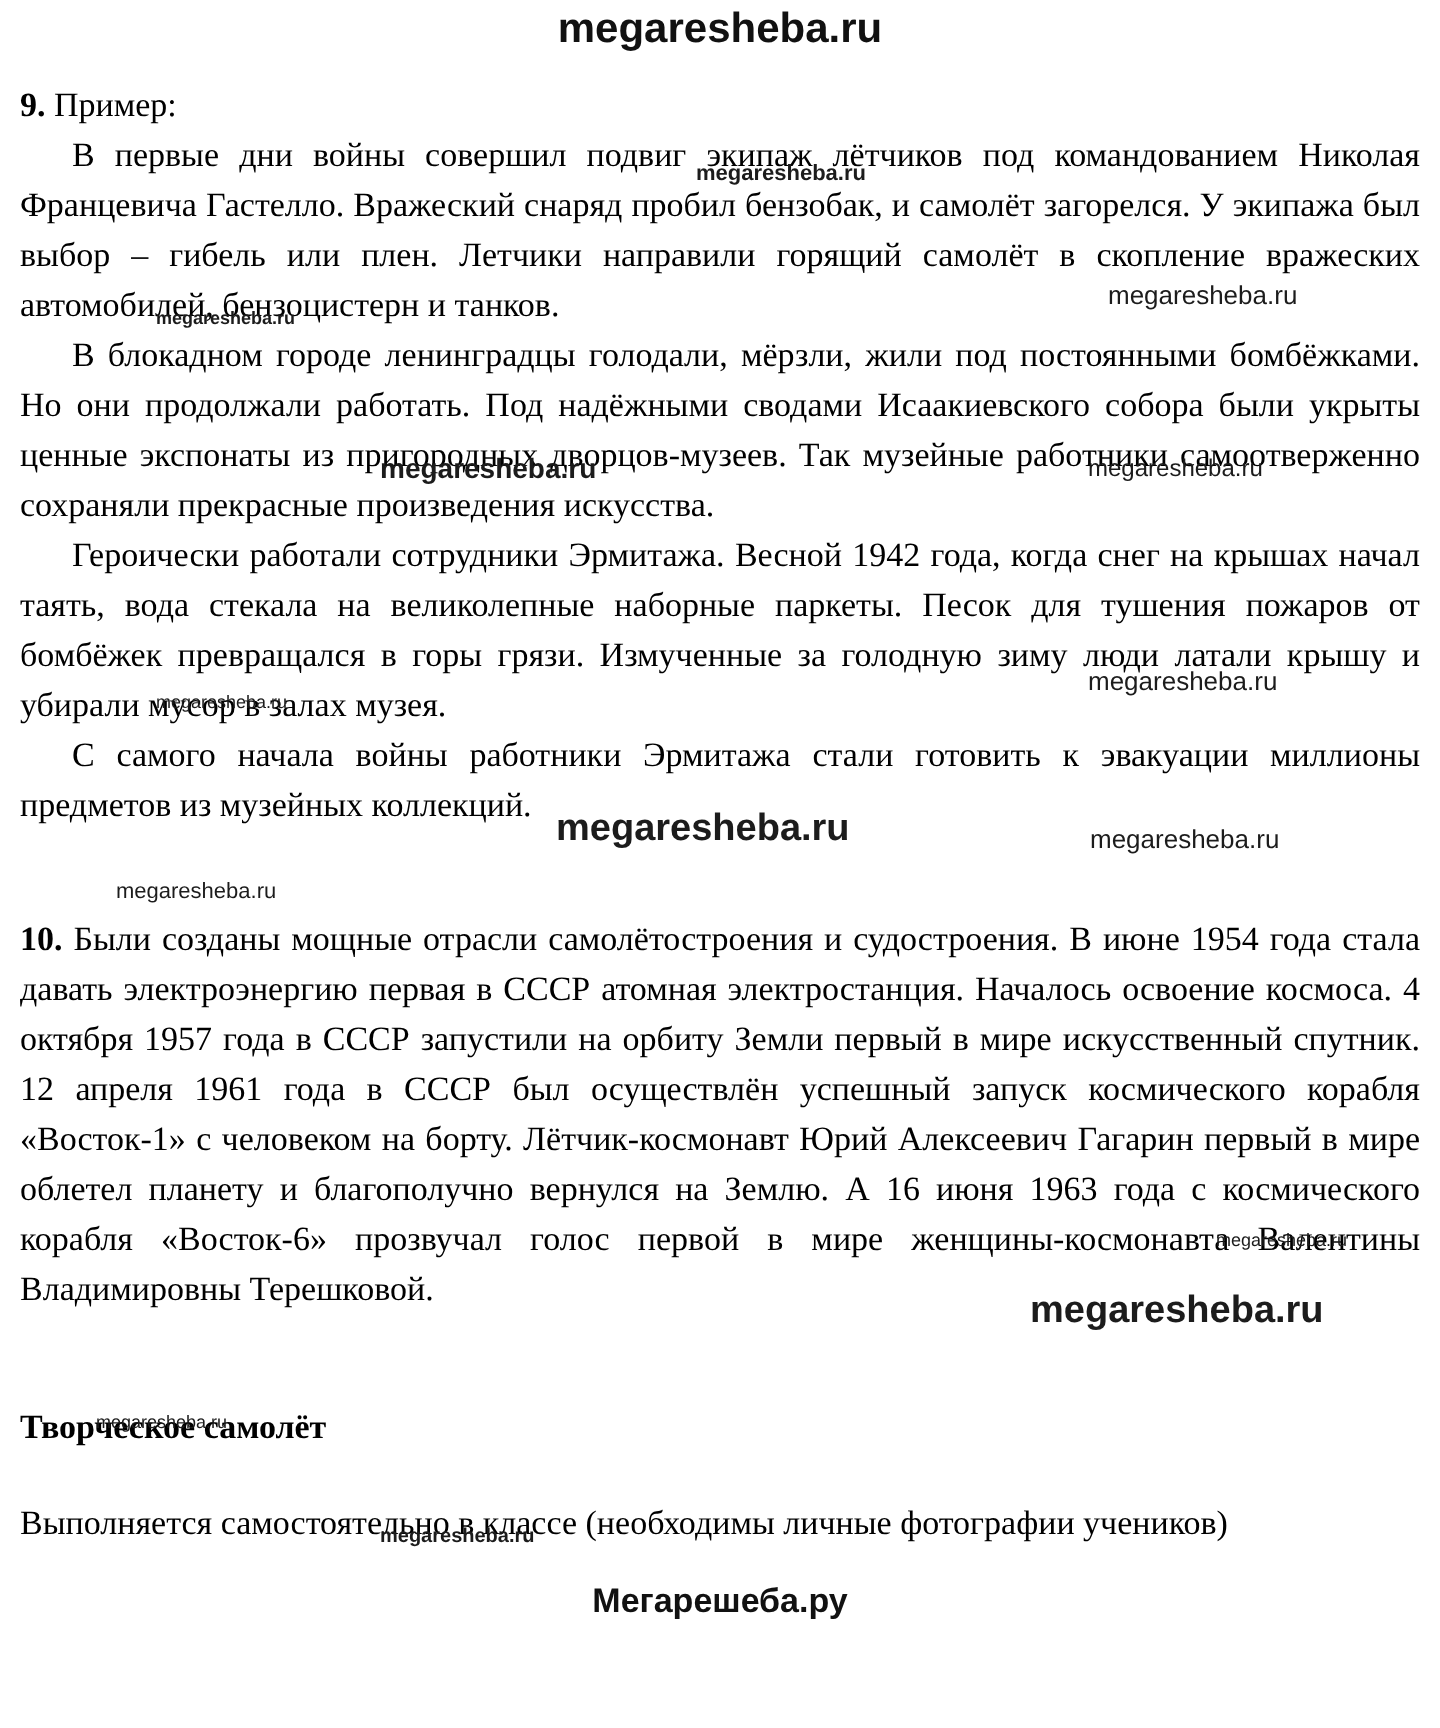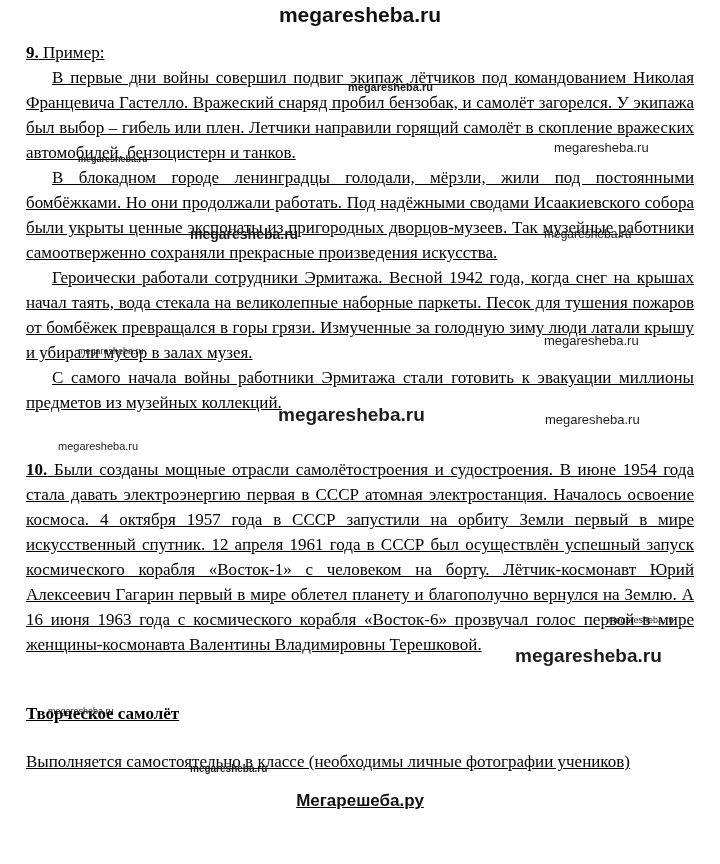--- a/index.html
+++ b/index.html
@@ -7,21 +7,21 @@
     position: relative;
     width: 720px;
     height: 864px;
     background: #ffffff;
     font-family: "Liberation Serif", serif;
     font-size: 17px;
     line-height: 25px;
     color: #000000;
     overflow: hidden;
   }
-  .content { padding: 0 26px; text-decoration: underline; }
+  .content { padding: 0 10px; }
   .top-title {
     text-align: center;
     font-family: "Liberation Sans", sans-serif;
     font-weight: bold;
     font-size: 21px;
     line-height: 26px;
     padding-top: 2px;
     color: #111111;
   }
   p { margin: 0; text-align: justify; }

